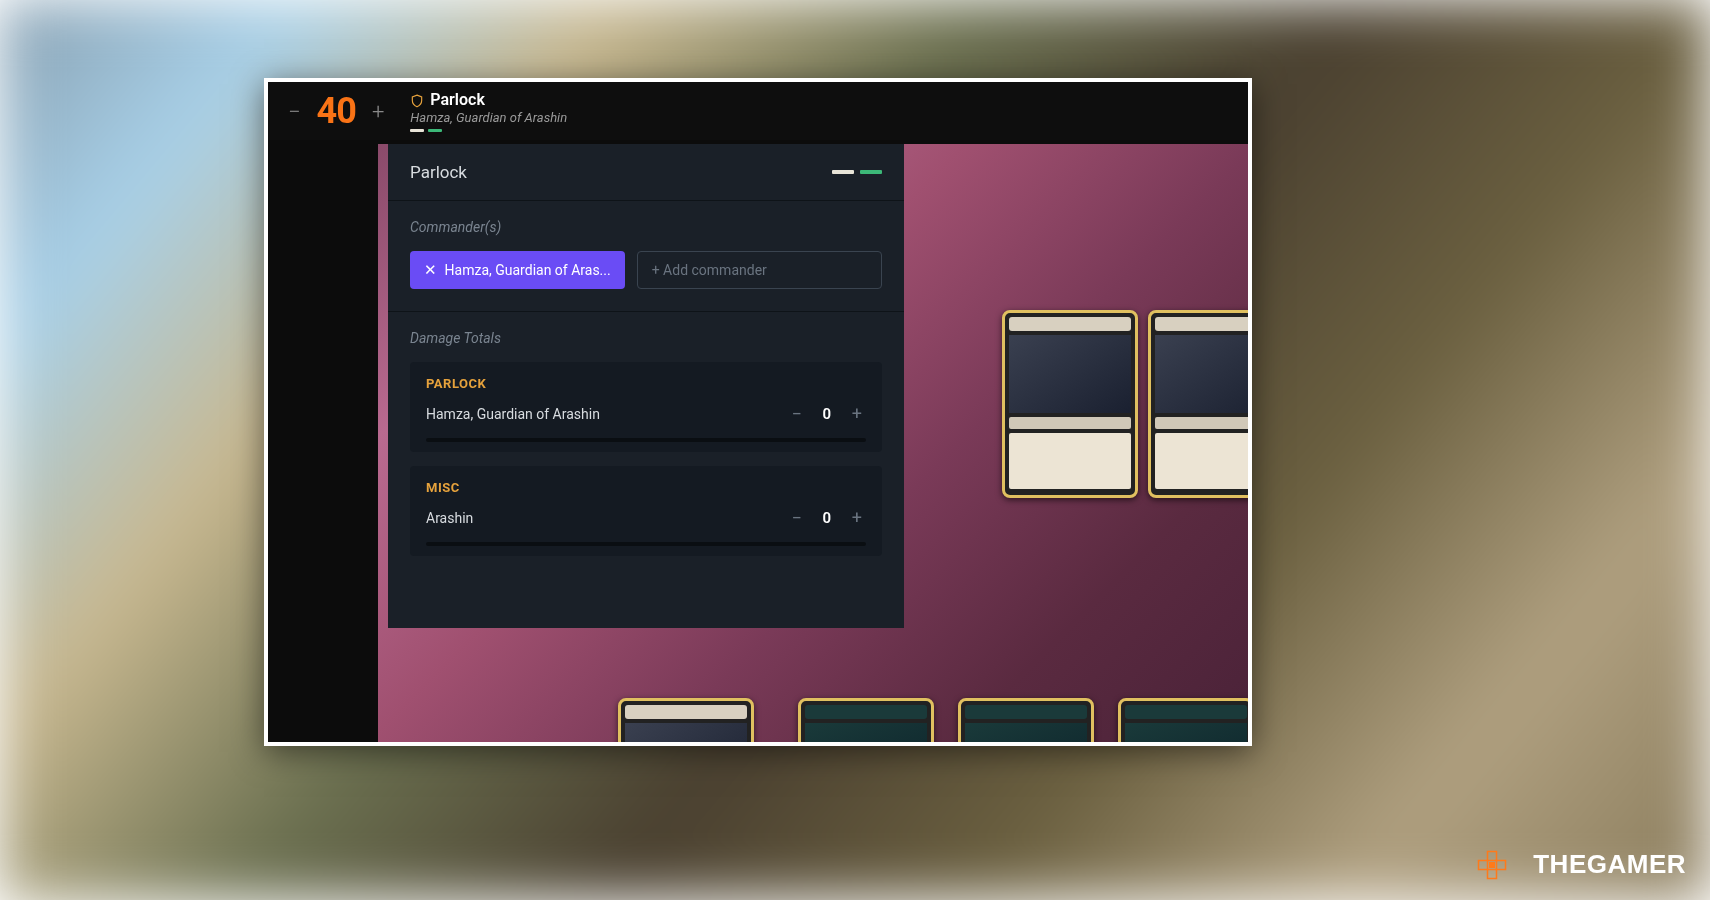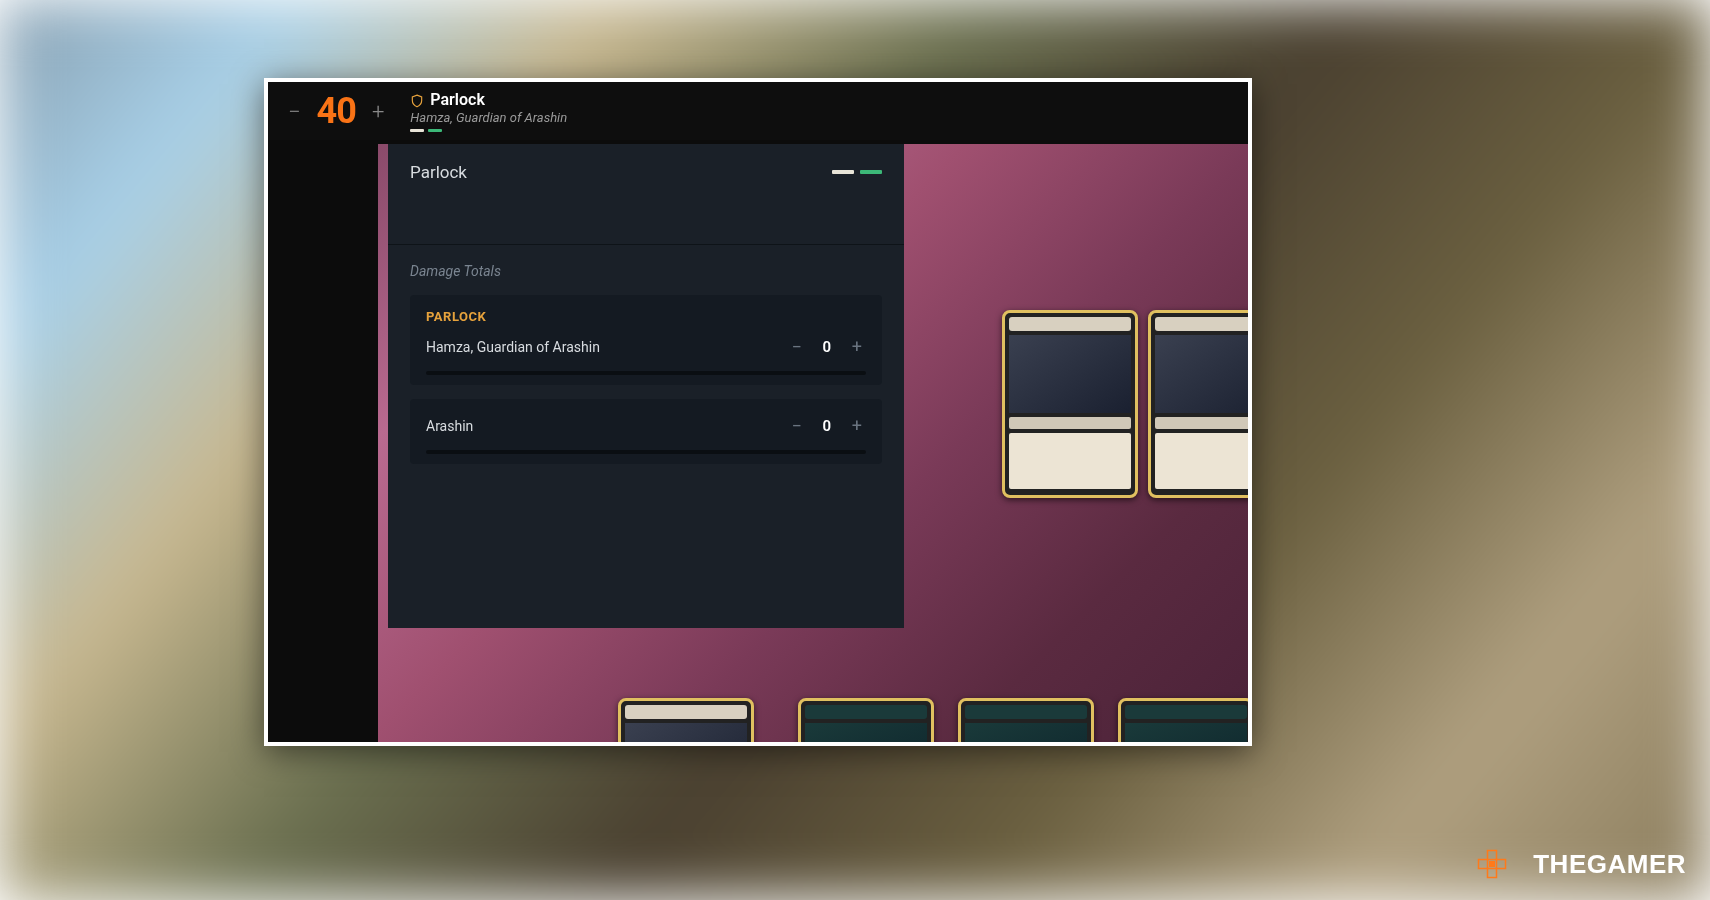--- a/index.html
+++ b/index.html
@@ -129,21 +129,21 @@
   .dmg-controls { display: flex; align-items: center; gap: 14px; }
   .dmg-btn { color: #6a7480; font-size: 18px; cursor: pointer; user-select: none; padding: 2px 4px; }
   .dmg-value { color: #fff; font-size: 15px; font-weight: 600; min-width: 14px; text-align: center; }
   .dmg-bar { height: 4px; background: #0a0e12; margin-top: 12px; border-radius: 2px; }
   
   .watermark {
     position: absolute;
     right: 24px; bottom: 20px;
     z-index: 50;
     display: flex;
-    align-items: flex-start;
+    align-items: flex-end;
     gap: 26px;
   }
   .wm-icon {
     width: 30px; height: 30px;
     display: flex; align-items: center; justify-content: center;
   }
   .wm-text { color: #fff; font-size: 26px; font-weight: 800; letter-spacing: 0.5px; font-family: Arial, sans-serif; }
 </style>
 </head>
 <body>
@@ -208,38 +208,49 @@
 
   <div class="panel">
     <div class="panel-header">
       <span class="panel-title">Parlock</span>
       <div class="panel-pips">
         <div class="pip white"></div>
         <div class="pip green"></div>
       </div>
     </div>
 
-
-    <div class="panel-section" style="flex:1;margin-top:44px;">
+    <div class="panel-section">
+      <div class="section-label">Commander(s)</div>
+      <div class="commander-row">
+        <div class="commander-chip">
+          <span class="chip-x">✕</span>
+          <span class="chip-text">Hamza, Guardian of Aras...</span>
+        </div>
+        <div class="add-commander">+ Add commander</div>
+      </div>
+    </div>
+
+    <div class="panel-section" style="flex:1;">
       <div class="section-label">Damage Totals</div>
 
       <div class="dmg-group">
         <div class="dmg-group-title">PARLOCK</div>
         <div class="dmg-row">
           <span class="dmg-label">Hamza, Guardian of Arashin</span>
           <div class="dmg-controls">
             <span class="dmg-btn">−</span>
             <span class="dmg-value">0</span>
             <span class="dmg-btn">+</span>
           </div>
         </div>
         <div class="dmg-bar"></div>
       </div>
 
       <div class="dmg-group">
+        <div class="dmg-group-title">MISC</div>
         <div class="dmg-row">
           <span class="dmg-label">Arashin</span>
           <div class="dmg-controls">
             <span class="dmg-btn">−</span>
             <span class="dmg-value">0</span>
             <span class="dmg-btn">+</span>
           </div>
         </div>
         <div class="dmg-bar"></div>
       </div>

